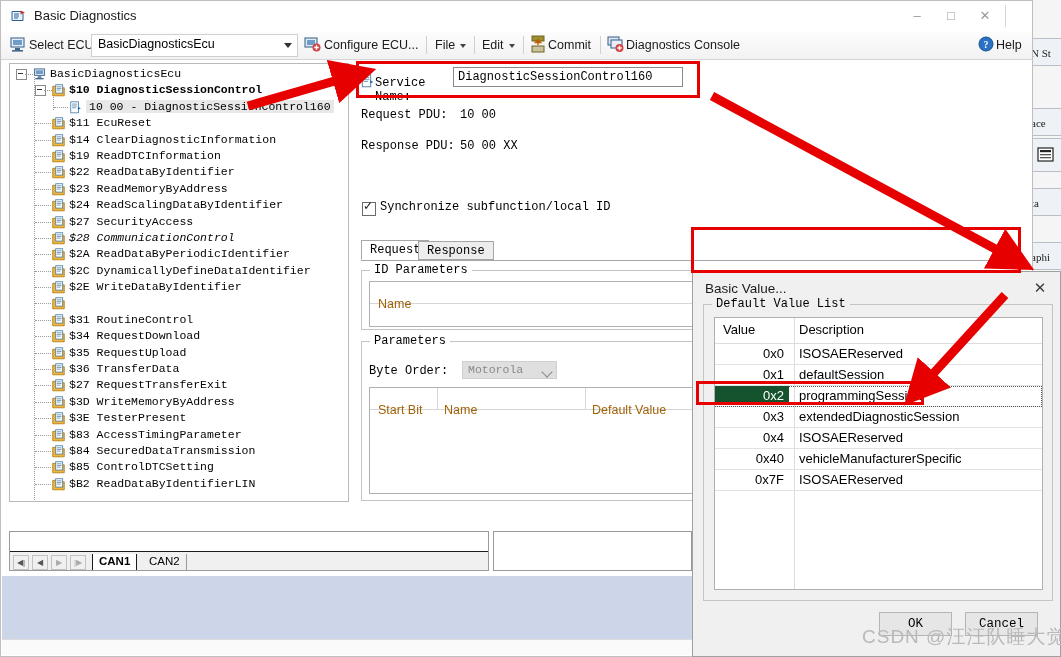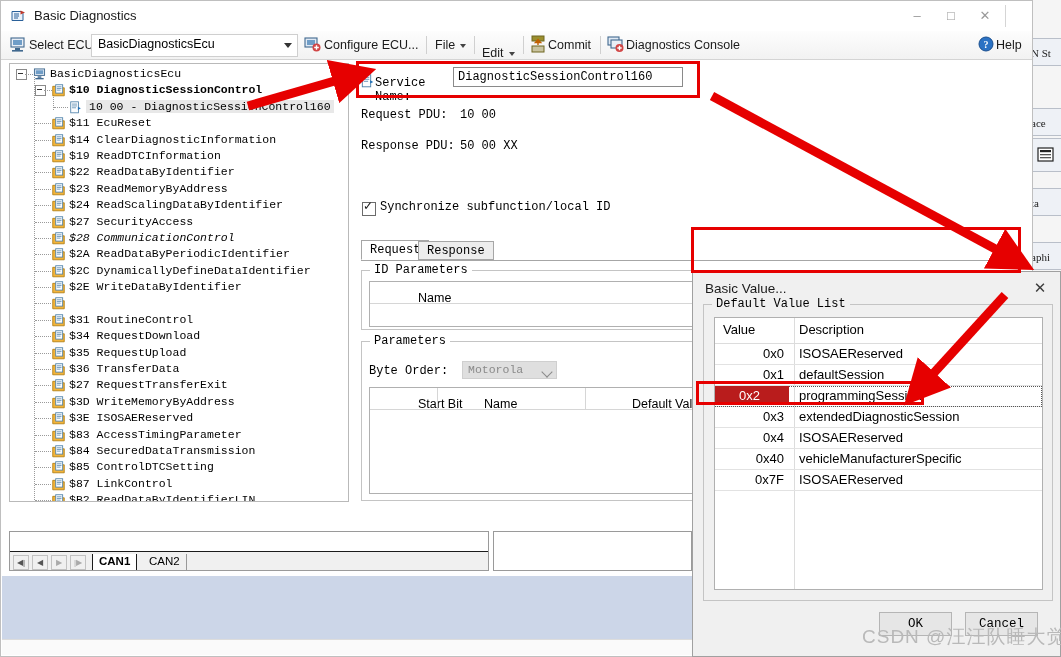--- a/index.html
+++ b/index.html
@@ -87,21 +87,21 @@
          border:1px solid #a6a6a6; box-sizing:border-box; }
   .tab.active { background:#fff; border-bottom:1px solid #fff; top:-1px; height:20px; line-height:19px; }
   .tab.inactive { background:#ededed; }
 
   .gbox { position:absolute; border:1px solid #c4c4c4; }
   .gbox > .cap { position:absolute; top:-8px; left:8px; background:#fff; padding:0 4px;
                  font-family:"Liberation Mono", monospace; font-size:12px; }
 
   .grid { position:absolute; background:#fff; border:1px solid #b0b0b0; overflow:hidden; }
   .ghead { position:relative; height:21px; background:#fff; border-bottom:1px solid #d6d6d6; }
-  .ghead .hc { position:absolute; top:9px; font-size:12.5px; color:#000000;margin-left:40px; }
+  .ghead .hc { position:absolute; top:15px; font-size:12.5px; color:#a16207; }
   .gsep { position:absolute; top:0; width:1px; background:#d6d6d6; }
   .grow { position:relative; height:22px; }
 
   .byteorder { position:absolute; width:95px; height:18px; background:#dfdfdf;
                border:1px solid #cfcfcf; box-sizing:border-box; }
   .byteorder .t { position:absolute; left:5px; top:1px; font-family:"Liberation Mono",monospace;
                   font-size:11.5px; color:#8a8a8a; }
   .byteorder .v { position:absolute; right:5px; top:6px; width:7px; height:7px;
                   border-right:1.5px solid #8a8a8a; border-bottom:1.5px solid #8a8a8a;
                   transform:rotate(45deg); }
@@ -132,21 +132,21 @@
   .dlg-grid { position:absolute; left:10px; top:12px; width:327px; height:271px;
               background:#fff; border:1px solid #b0b0b0; overflow:hidden; }
   .dg-head { position:relative; height:25px; border-bottom:1px solid #dcdcdc; }
   .dg-head .v { position:absolute; left:8px; top:4px; font-size:13px; }
   .dg-head .d { position:absolute; left:84px; top:4px; font-size:13px; }
   .dg-row { position:relative; height:20px; border-bottom:1px solid #e2e2e2; }
   .dg-row .v { position:absolute; left:0; top:0; width:74px; height:19px; line-height:19px;
                text-align:right; padding-right:5px; font-size:13px; box-sizing:border-box; }
   .dg-row .d { position:absolute; left:84px; top:0; height:19px; line-height:19px; font-size:13px; }
   .dg-vsep { position:absolute; left:79px; top:0; bottom:0; width:1px; background:#dcdcdc; }
-  .dg-row.sel .v { background:#b91c1c; color:#fff;text-align:center; }
+  .dg-row.sel .v { background:#14532d; color:#fff; }
   .dg-row.sel { outline:1px dotted #555; outline-offset:-1px; }
   .dlgbtn { position:absolute; top:340px; width:73px; height:24px; background:#e6e6e6;
             border:1px solid #b5b5b5; box-sizing:border-box; text-align:center;
             line-height:22px; font-size:12.5px; font-family:"Liberation Mono", monospace; }
 
   
   .redbox { position:absolute; border:3px solid #e60000; box-sizing:border-box; }
   .arrowsvg { position:absolute; left:0; top:0; width:1061px; height:657px;
               pointer-events:none; }
   .watermark { position:absolute; left:862px; top:624px; font-size:19px; color:#b9b9b9;
@@ -205,21 +205,21 @@
         <rect x="1" y="2" width="12" height="9" fill="#dfe9f4" stroke="#41698f" stroke-width="1.1"></rect>
         <rect x="3" y="4" width="8" height="5" fill="#6f9dc7"></rect>
         <circle cx="12.5" cy="11.5" r="4" fill="#d14545"></circle>
         <path d="M12.5 9.2v4.6M10.2 11.5h4.6" stroke="#fff" stroke-width="1.4"></path>
       </svg>
       <div class="tb-item" style="left:323px;">Configure ECU...</div>
 
       <div class="tb-sep" style="left:425px;"></div>
       <div class="tb-item" style="left:434px;"><span>File</span><span class="tb-caret"></span></div>
       <div class="tb-sep" style="left:473px;"></div>
-      <div class="tb-item" style="left:481px;margin-top:8px;"><span>Edit</span><span class="tb-caret"></span></div>
+      <div class="tb-item" style="left:481px;"><span>Edit</span><span class="tb-caret"></span></div>
       <div class="tb-sep" style="left:522px;"></div>
 
       <svg style="position:absolute;left:529px;top:4px;" width="16" height="18" viewBox="0 0 16 18">
         <rect x="2" y="1" width="12" height="5" fill="#9b8f2e" stroke="#6f6720" stroke-width="1"></rect>
         <rect x="2" y="11" width="12" height="6" fill="#c9c3a0" stroke="#6f6720" stroke-width="1"></rect>
         <path d="M8 10V5M5.3 7.6L8 4.5l2.7 3.1z" stroke="#c06000" stroke-width="1.4" fill="#f0a030"></path>
       </svg>
       <div class="tb-item" style="left:547px;">Commit</div>
       <div class="tb-sep" style="left:599px;"></div>
 
@@ -438,21 +438,21 @@
             </svg>
             <div class="lbl" style="left:59px;">$3D WriteMemoryByAddress</div>
           </div>
           <div class="trow">
             <div class="thline" style="left:25px;top:8px;width:16px;"></div>
             <svg class="ic-folder" style="left:42px;" viewBox="0 0 14 14">
               <path d="M0.8 2.5h5l1.2 1.6h6.2v8.6H0.8z" fill="#f3b43a" stroke="#b07c10" stroke-width="0.9"></path>
               <rect x="4" y="0.8" width="7.5" height="9" fill="#fbfdff" stroke="#4a7fa8" stroke-width="0.9"></rect>
               <path d="M5.2 3h5M5.2 4.8h5M5.2 6.6h4" stroke="#4a7fa8" stroke-width="0.8"></path>
             </svg>
-            <div class="lbl" style="left:59px;">$3E ISOSAEReserved</div>
+            <div class="lbl" style="left:59px;">$3E TesterPresent</div>
           </div>
           <div class="trow">
             <div class="thline" style="left:25px;top:8px;width:16px;"></div>
             <svg class="ic-folder" style="left:42px;" viewBox="0 0 14 14">
               <path d="M0.8 2.5h5l1.2 1.6h6.2v8.6H0.8z" fill="#f3b43a" stroke="#b07c10" stroke-width="0.9"></path>
               <rect x="4" y="0.8" width="7.5" height="9" fill="#fbfdff" stroke="#4a7fa8" stroke-width="0.9"></rect>
               <path d="M5.2 3h5M5.2 4.8h5M5.2 6.6h4" stroke="#4a7fa8" stroke-width="0.8"></path>
             </svg>
             <div class="lbl" style="left:59px;">$83 AccessTimingParameter</div>
           </div>
@@ -466,29 +466,20 @@
             <div class="lbl" style="left:59px;">$84 SecuredDataTransmission</div>
           </div>
           <div class="trow">
             <div class="thline" style="left:25px;top:8px;width:16px;"></div>
             <svg class="ic-folder" style="left:42px;" viewBox="0 0 14 14">
               <path d="M0.8 2.5h5l1.2 1.6h6.2v8.6H0.8z" fill="#f3b43a" stroke="#b07c10" stroke-width="0.9"></path>
               <rect x="4" y="0.8" width="7.5" height="9" fill="#fbfdff" stroke="#4a7fa8" stroke-width="0.9"></rect>
               <path d="M5.2 3h5M5.2 4.8h5M5.2 6.6h4" stroke="#4a7fa8" stroke-width="0.8"></path>
             </svg>
             <div class="lbl" style="left:59px;">$85 ControlDTCSetting</div>
-          </div>
-          <div class="trow">
-            <div class="thline" style="left:25px;top:8px;width:16px;"></div>
-            <svg class="ic-folder" style="left:42px;" viewBox="0 0 14 14">
-              <path d="M0.8 2.5h5l1.2 1.6h6.2v8.6H0.8z" fill="#f3b43a" stroke="#b07c10" stroke-width="0.9"></path>
-              <rect x="4" y="0.8" width="7.5" height="9" fill="#fbfdff" stroke="#4a7fa8" stroke-width="0.9"></rect>
-              <path d="M5.2 3h5M5.2 4.8h5M5.2 6.6h4" stroke="#4a7fa8" stroke-width="0.8"></path>
-            </svg>
-            <div class="lbl" style="left:59px;">$87 LinkControl</div>
           </div>
           <div class="trow">
             <div class="thline" style="left:25px;top:8px;width:16px;"></div>
             <svg class="ic-folder" style="left:42px;" viewBox="0 0 14 14">
               <path d="M0.8 2.5h5l1.2 1.6h6.2v8.6H0.8z" fill="#f3b43a" stroke="#b07c10" stroke-width="0.9"></path>
               <rect x="4" y="0.8" width="7.5" height="9" fill="#fbfdff" stroke="#4a7fa8" stroke-width="0.9"></rect>
               <path d="M5.2 3h5M5.2 4.8h5M5.2 6.6h4" stroke="#4a7fa8" stroke-width="0.8"></path>
             </svg>
             <div class="lbl" style="left:59px;">$B2 ReadDataByIdentifierLIN</div>
           </div>

